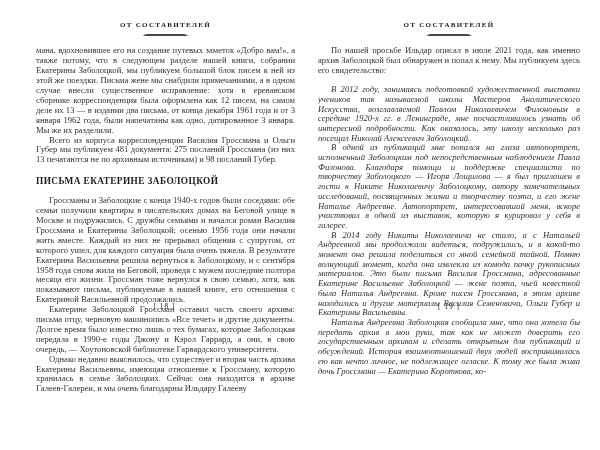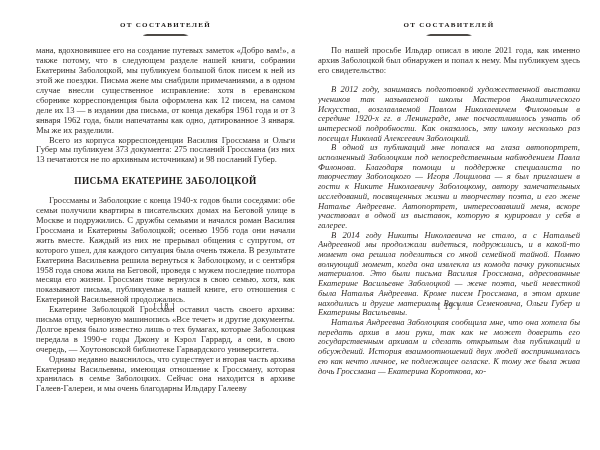--- a/index.html
+++ b/index.html
@@ -57,21 +57,20 @@
   }
   .page-body p {
     margin: 0;
     text-indent: 13px;
   }
   .page-body p.cont { text-indent: 0; }
 
   .section-heading {
     font-size: 9.3px;
     font-weight: bold;
-    text-align: center;
     letter-spacing: 0.4px;
     color: #1e1c1a;
     margin: 12px 0 9px 0;
     text-indent: 0;
   }
 
   .testimony { margin-top: 9px; }
   .testimony p {
     font-style: italic;
     line-height: 9.7px;
@@ -95,25 +94,25 @@
 
 <div class="spread">
 
   <div class="page page-left">
     <div class="running-header">
       <span class="rh-title">ОТ СОСТАВИТЕЛЕЙ</span>
       <div class="ornament"></div>
     </div>
     <div class="page-body">
       <p class="cont">мана, вдохновившее его на создание путевых заметок «Добро вам!», а также потому, что в следующем разделе нашей книги, собрании Екатерины Заболоцкой, мы публикуем большой блок писем к ней из этой же поездки. Письма жене мы снабдили примечаниями, а в одном случае внесли существенное исправление: хотя в ереванском сборнике корреспонденция была оформлена как 12 писем, на самом деле их 13 — в издании два письма, от конца декабря 1961 года и от 3 января 1962 года, были напечатаны как одно, датированное 3 января. Мы же их разделили.</p>
-      <p>Всего из корпуса корреспонденции Василия Гроссмана и Ольги Губер мы публикуем 373 документа: 275 посланий Гроссмана (из них 13 печатаются не по архивным источникам) и 98 посланий Губер.</p>
+      <p>Всего из корпуса корреспонденции Василия Гроссмана и Ольги Губер мы публикуем 481 документа: 275 посланий Гроссмана (из них 13 печатаются не по архивным источникам) и 98 посланий Губер.</p>
       <h2 class="section-heading">ПИСЬМА ЕКАТЕРИНЕ ЗАБОЛОЦКОЙ</h2>
       <p>Гроссманы и Заболоцкие с конца 1940-х годов были соседями: обе семьи получили квартиры в писательских домах на Беговой улице в Москве и подружились. С дружбы семьями и начался роман Василия Гроссмана и Екатерины Заболоцкой; осенью 1956 года они начали жить вместе. Каждый из них не прерывал общения с супругом, от которого ушел, для каждого ситуация была очень тяжела. В результате Екатерина Васильевна решила вернуться к Заболоцкому, и с сентября 1958 года снова жила на Беговой, проведя с мужем последние полтора месяца его жизни. Гроссман тоже вернулся в свою семью, хотя, как показывают письма, публикуемые в нашей книге, его отношения с Екатериной Васильевной продолжались.</p>
       <p>Екатерине Заболоцкой Гроссман оставил часть своего архива: письма отцу, черновую машинопись «Все течет» и другие документы. Долгое время было известно лишь о тех бумагах, которые Заболоцкая передала в 1990-е годы Джону и Кэрол Гаррард, а они, в свою очередь, — Хоутоновской библиотеке Гарвардского университета.</p>
-      <p>Однако недавно выяснилось, что существует и вторая часть архива Екатерины Васильевны, имеющая отношение к Гроссману, которая хранилась в семье Заболоцких. Сейчас она находится в архиве Галеев-Галереи, и мы очень благодарны Ильдару Галееву</p>
+      <p>Однако недавно выяснилось, что существует и вторая часть архива Екатерины Васильевны, имеющая отношение к Гроссману, которую хранилась в семье Заболоцких. Сейчас она находится в архиве Галеев-Галереи, и мы очень благодарны Ильдару Галееву</p>
     </div>
     <div class="page-number">[ 18 ]</div>
   </div>
 
   <div class="page page-right">
     <div class="running-header">
       <span class="rh-title">ОТ СОСТАВИТЕЛЕЙ</span>
       <div class="ornament"></div>
     </div>
     <div class="page-body">

